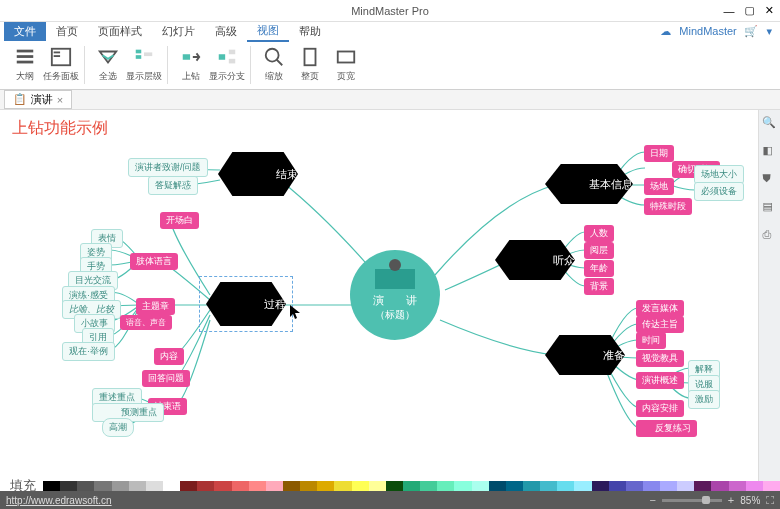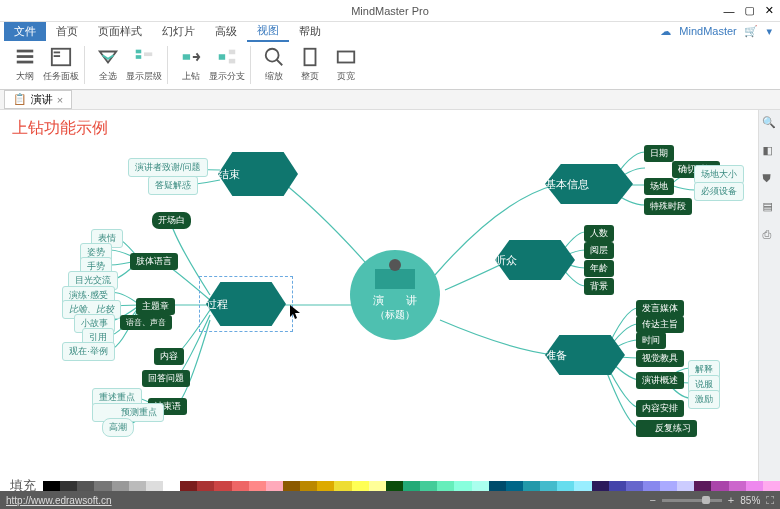--- a/index.html
+++ b/index.html
@@ -27,26 +27,26 @@
 .statusbar{position:absolute;bottom:0;left:0;right:0;height:18px;background:#5a5a5a;display:flex;align-items:center;padding:0 6px;}
 .statusbar .link{color:#ddd;font-size:10px;text-decoration:underline;}
 .statusbar .spacer{flex:1;}
 .statusbar .zoom{color:#ddd;font-size:10px;margin:0 6px;}
 .statusbar .slider{width:60px;height:3px;background:#888;position:relative;margin:0 6px;}
 .statusbar .slider .thumb{position:absolute;top:-3px;left:40px;width:8px;height:8px;background:#bbb;border-radius:2px;}
 .colorbar{position:absolute;bottom:18px;left:0;right:0;height:10px;display:flex;}
 .colorbar .sel{width:43px;font-size:13px;color:#555;padding-left:10px;display:flex;align-items:center;}
 .colorstrip{flex:1;display:flex;}
 .colorstrip div{flex:1;}
-.hex{position:absolute;background:#0f766e;color:#fff;font-size:11px;display:flex;align-items:center;justify-content:flex-start;clip-path:polygon(18% 0,82% 0,100% 50%,82% 100%,18% 100%,0 50%);}
+.hex{position:absolute;background:#000000;color:#fff;font-size:11px;display:flex;align-items:center;justify-content:flex-end;clip-path:polygon(18% 0,82% 0,100% 50%,82% 100%,18% 100%,0 50%);}
 .center-circle{position:absolute;width:90px;height:90px;border-radius:50%;background:#4ec0b0;display:flex;flex-direction:column;align-items:center;justify-content:center;color:#fff;font-size:12px;}
 .center-circle .desk{width:40px;height:20px;background:#2a9d8f;margin-bottom:4px;position:relative;}
 .center-circle .desk:before{content:"";position:absolute;top:-10px;left:14px;width:12px;height:12px;background:#555;border-radius:50%;}
 .leaf{position:absolute;border:1px solid #b0e0da;background:#f0faf8;border-radius:3px;padding:2px 6px;font-size:9px;color:#3a8b80;}
-.subleaf{position:absolute;background:#14532d;color:#fff;border-radius:3px;padding:2px 6px;font-size:9px;}
+.subleaf{position:absolute;background:#ec4899;color:#fff;border-radius:3px;padding:2px 6px;font-size:9px;}
 .sel-box{position:absolute;border:1px dashed #6aa9e0;pointer-events:none;}
 .cursor{position:absolute;width:12px;height:16px;}
 svg.conn{position:absolute;top:0;left:0;width:100%;height:100%;pointer-events:none;}
 svg.conn path{stroke:#4ec0b0;stroke-width:1.2;fill:none;}
 </style>
 </head>
 <body>
 
 <div class="titlebar">
   <div class="center">MindMaster Pro</div>
@@ -245,21 +245,21 @@
   <div class="hex" style="left:495px;top:130px;width:80px;height:40px;">
       <span>听众</span>
     </div>
   <div class="hex" style="left:545px;top:225px;width:80px;height:40px;">
       <span>准备</span>
     </div>
 
   <div class="leaf" style="left:128px;top:48px;">演讲者致谢/问题</div>
   <div class="leaf" style="left:148px;top:66px;">答疑解惑</div>
 
-  <div class="subleaf" style="left:152px;top:102px;border-radius:7px;">开场白</div>
+  <div class="subleaf" style="left:160px;top:102px;">开场白</div>
   <div class="subleaf" style="left:130px;top:143px;">肢体语言</div>
   <div class="leaf" style="left:91px;top:119px;">表情</div>
   <div class="leaf" style="left:80px;top:133px;">姿势</div>
   <div class="leaf" style="left:80px;top:147px;">手势</div>
   <div class="leaf" style="left:68px;top:161px;">目光交流</div>
 
   <div class="subleaf" style="left:136px;top:188px;">主题章</div>
   <div class="leaf" style="left:62px;top:176px;">演练·感受</div>
   <div class="leaf" style="left:62px;top:190px;font-style:italic;">比喻、比较</div>
   <div class="leaf" style="left:74px;top:204px;">小故事</div>

